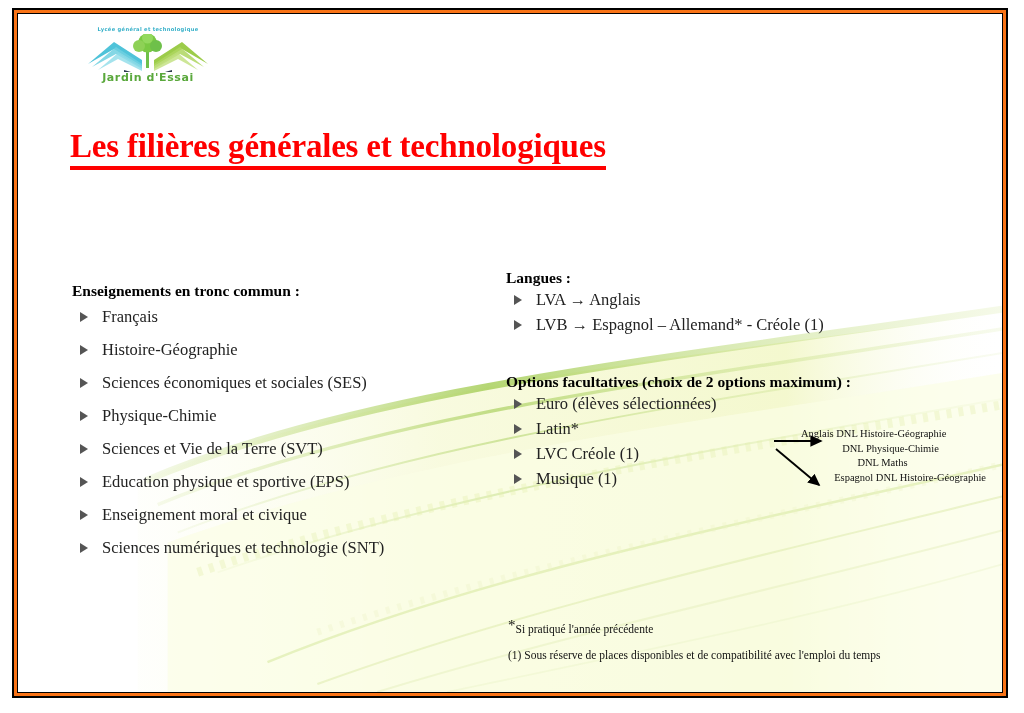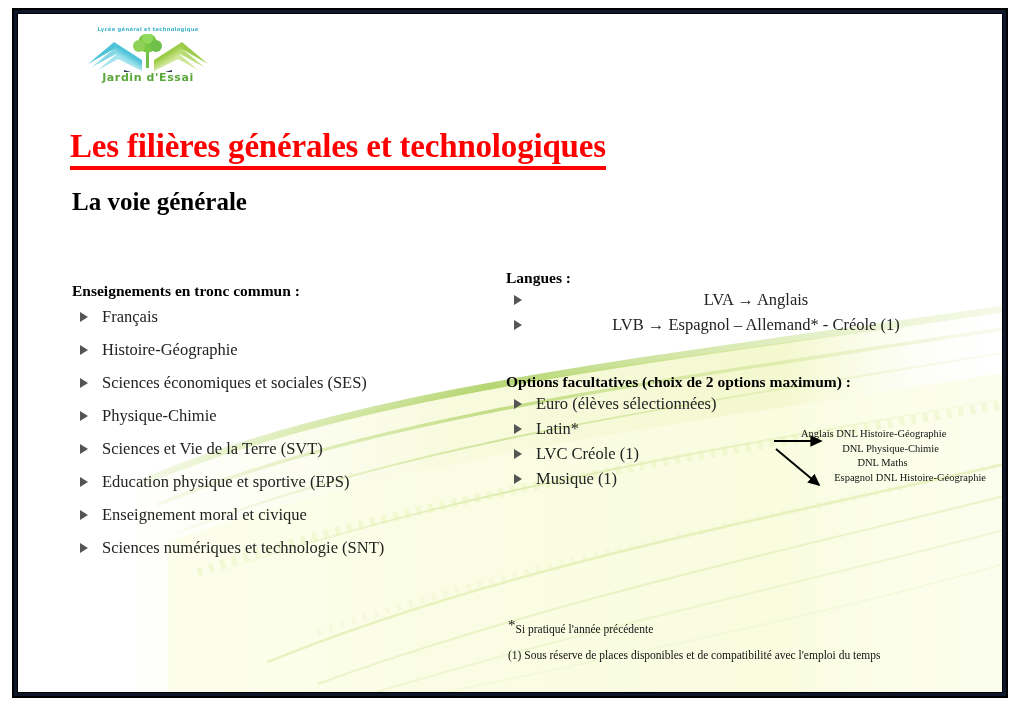--- a/index.html
+++ b/index.html
@@ -17,21 +17,21 @@
 
   
   .slide-frame {
     position: absolute;
     left: 12px;
     top: 8px;
     width: 996px;
     height: 690px;
     border: 2px solid #000000;
     box-sizing: border-box;
-    background: #0f172a;
+    background: #f97316;
   }
   .slide-frame-inner {
     position: absolute;
     left: 3px;
     top: 3px;
     right: 3px;
     bottom: 3px;
     border: 1px solid #000000;
     box-sizing: border-box;
     background: #ffffff;
@@ -176,21 +176,21 @@
     border-left: 8px solid #555555;
     border-top: 5px solid transparent;
     border-bottom: 5px solid transparent;
   }
 
   
   .list-tronc { margin-top: 10px; }
   .list-tronc li { line-height: 33px; }
 
   
-  .list-langues { margin-top: 7px; text-align: center; }
+  .list-langues { margin-top: 7px; }
   .list-langues li { line-height: 25px; }
 
   .heading-options { margin-top: 36px; }
   .list-options { margin-top: 7px; }
   .list-options li { line-height: 25px; }
 
   
   .dnl-block {
     position: absolute;
     left: 783px;
@@ -298,21 +298,20 @@
         <circle cx="72" cy="12" r="6" fill="#6ec04a"></circle>
         <circle cx="63.5" cy="4" r="5.5" fill="#93d95e"></circle>
       </svg>
       <div class="logo-name">Jardin d'Essai</div>
     </div>
 
     <div class="content">
 
       <h1 class="main-title">Les filières générales et technologiques</h1>
 
-      <h2 class="sub-title">La voie générale</h2>
 
 
       <div class="col-left">
         <div class="block-heading">Enseignements en tronc commun :</div>
         <ul class="bullets list-tronc">
           <li>
             <span class="bullet-icon"></span>
             <span>Français</span>
           </li>
           <li>

